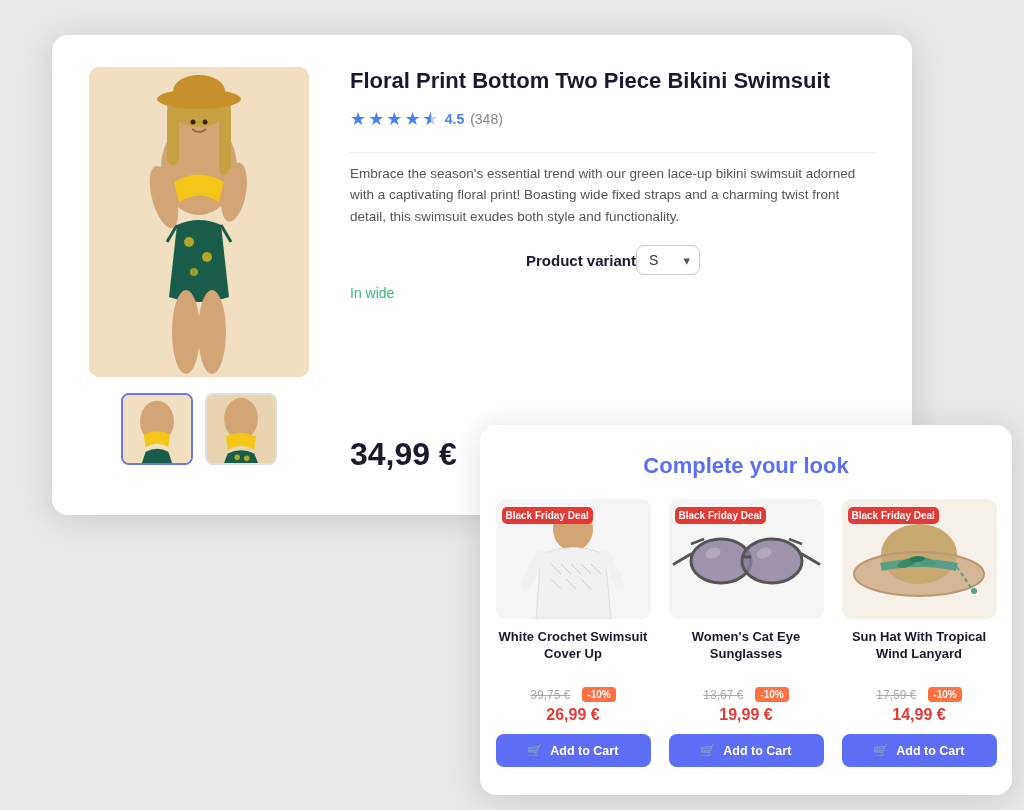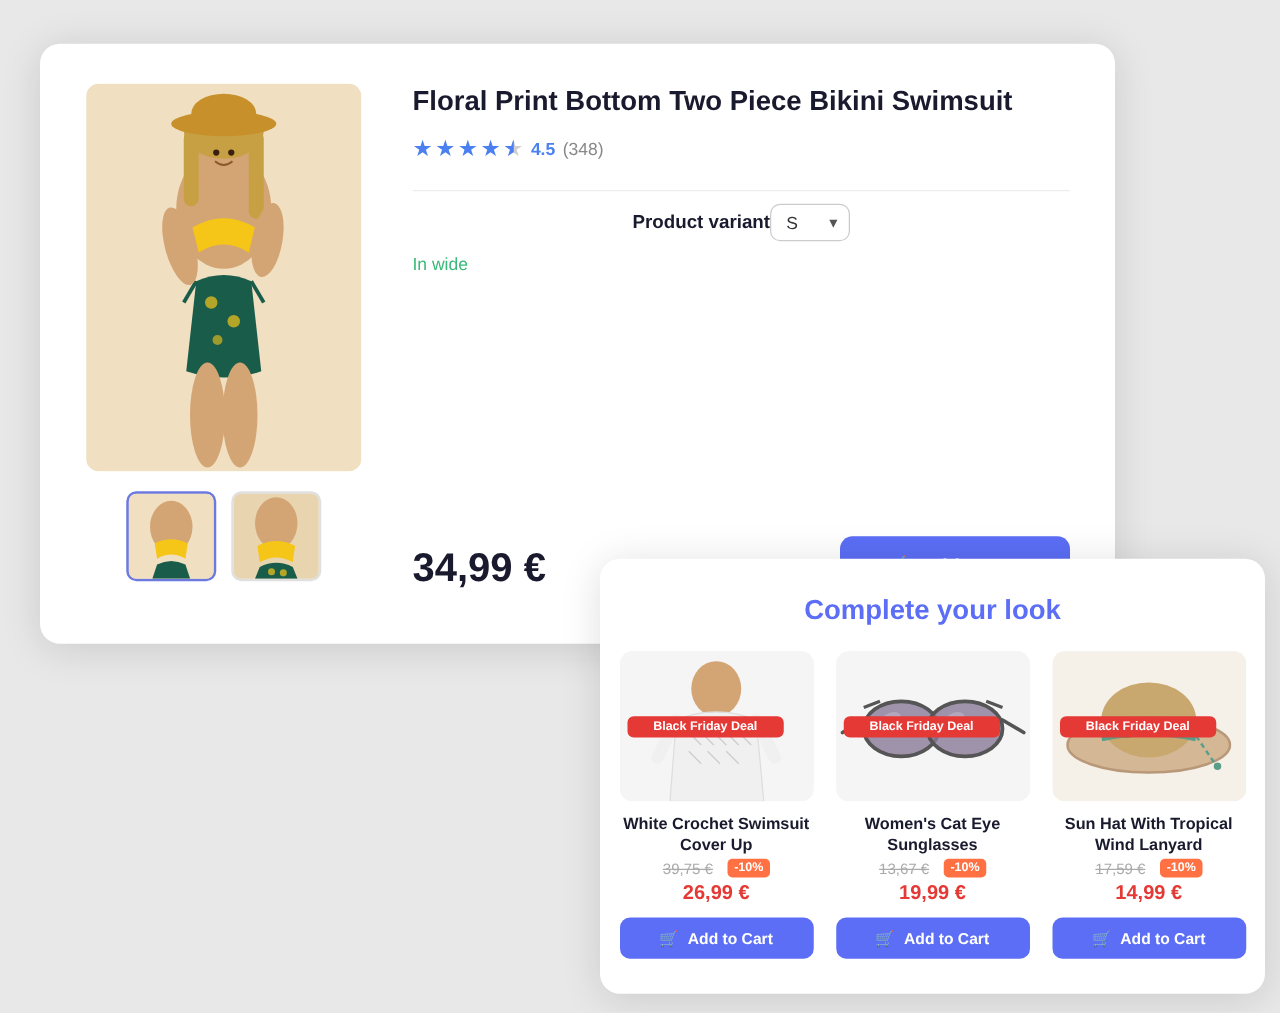--- a/index.html
+++ b/index.html
@@ -22,20 +22,21 @@
       background: #fff;
       border-radius: 16px;
       box-shadow: 0 4px 32px rgba(0,0,0,0.13);
       display: flex;
       flex-direction: row;
       padding: 32px 36px 36px 32px;
       width: 860px;
       min-height: 480px;
       position: relative;
       z-index: 2;
+      margin-left: 20px;
     }
     
     .product-images {
       display: flex;
       flex-direction: column;
       align-items: center;
       margin-right: 36px;
       min-width: 230px;
     }
     .main-image {
@@ -245,32 +246,31 @@
       overflow: hidden;
     }
     .black-friday-badge {
       position: absolute;
       top: 8px;
       left: 6px;
       background: #e53935;
       color: #fff;
       font-size: 10px;
       font-weight: 700;
-      padding: 3px 21px;
+      padding: 3px 4px;
       border-radius: 5px;
       z-index: 4;
       white-space: nowrap;
-      margin-top: 44px;
     }
     .mini-product-name {
       font-size: 13px;
       font-weight: 600;
       color: #1a1a2e;
       text-align: center;
-      margin-bottom: 2px;
+      margin-bottom: 24px;
       line-height: 1.3;
     }
     .price-row {
       display: flex;
       align-items: center;
       gap: 12px;
       margin-bottom: 4px;
       text-align: center;
     }
     .original-price {
@@ -390,20 +390,21 @@
           <span class="star">★</span>
           <span style="position:relative;display:inline-block;font-size:18px;color:#d0d0d0;">
             ★
             <span style="position:absolute;left:0;top:0;width:50%;overflow:hidden;color:#4a80f0;">★</span>
           </span>
         </div>
         <span class="rating-value">4.5</span>
         <span class="rating-count">(348)</span>
       </div>
       <hr class="divider">
+      <p class="product-desc">Embrace the season's essential trend with our green lace-up bikini swimsuit adorned with a captivating floral print! Boasting wide fixed straps and a charming twist front detail, this swimsuit exudes both style and functionality.</p>
       <div class="variant-row">
         <span class="variant-label">Product variant</span>
         <div class="variant-select-wrapper">
           <select class="variant-select">
             <option>S</option>
             <option>M</option>
             <option>L</option>
             <option>XL</option>
           </select>
         </div>

